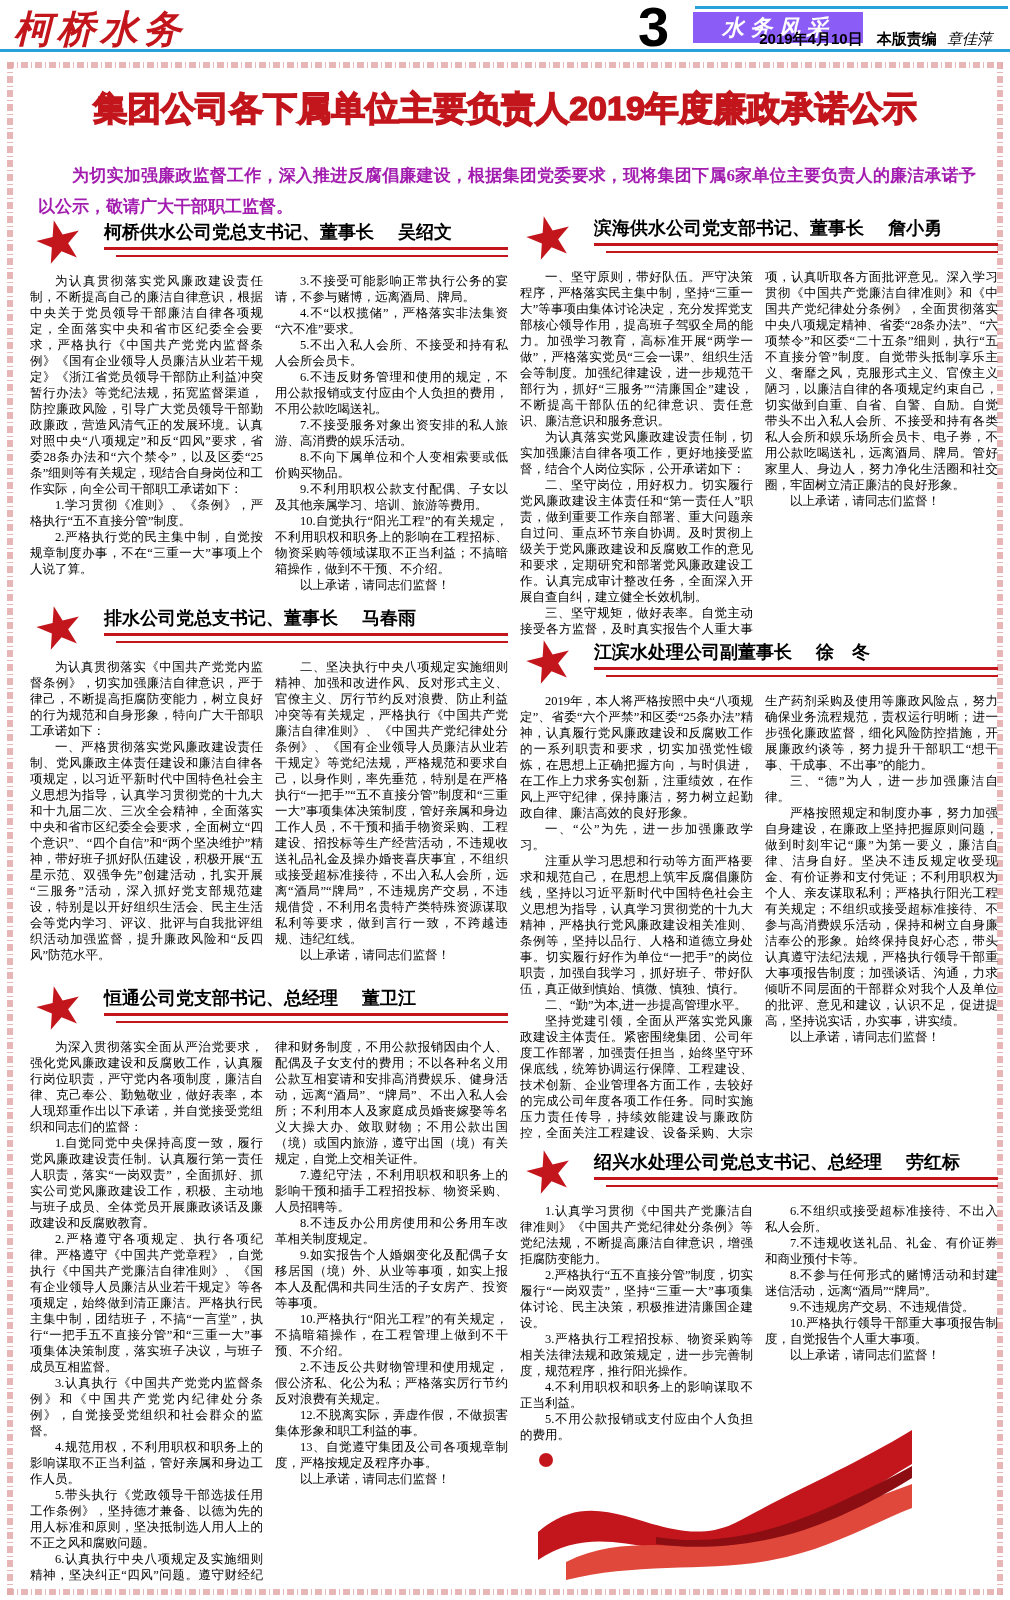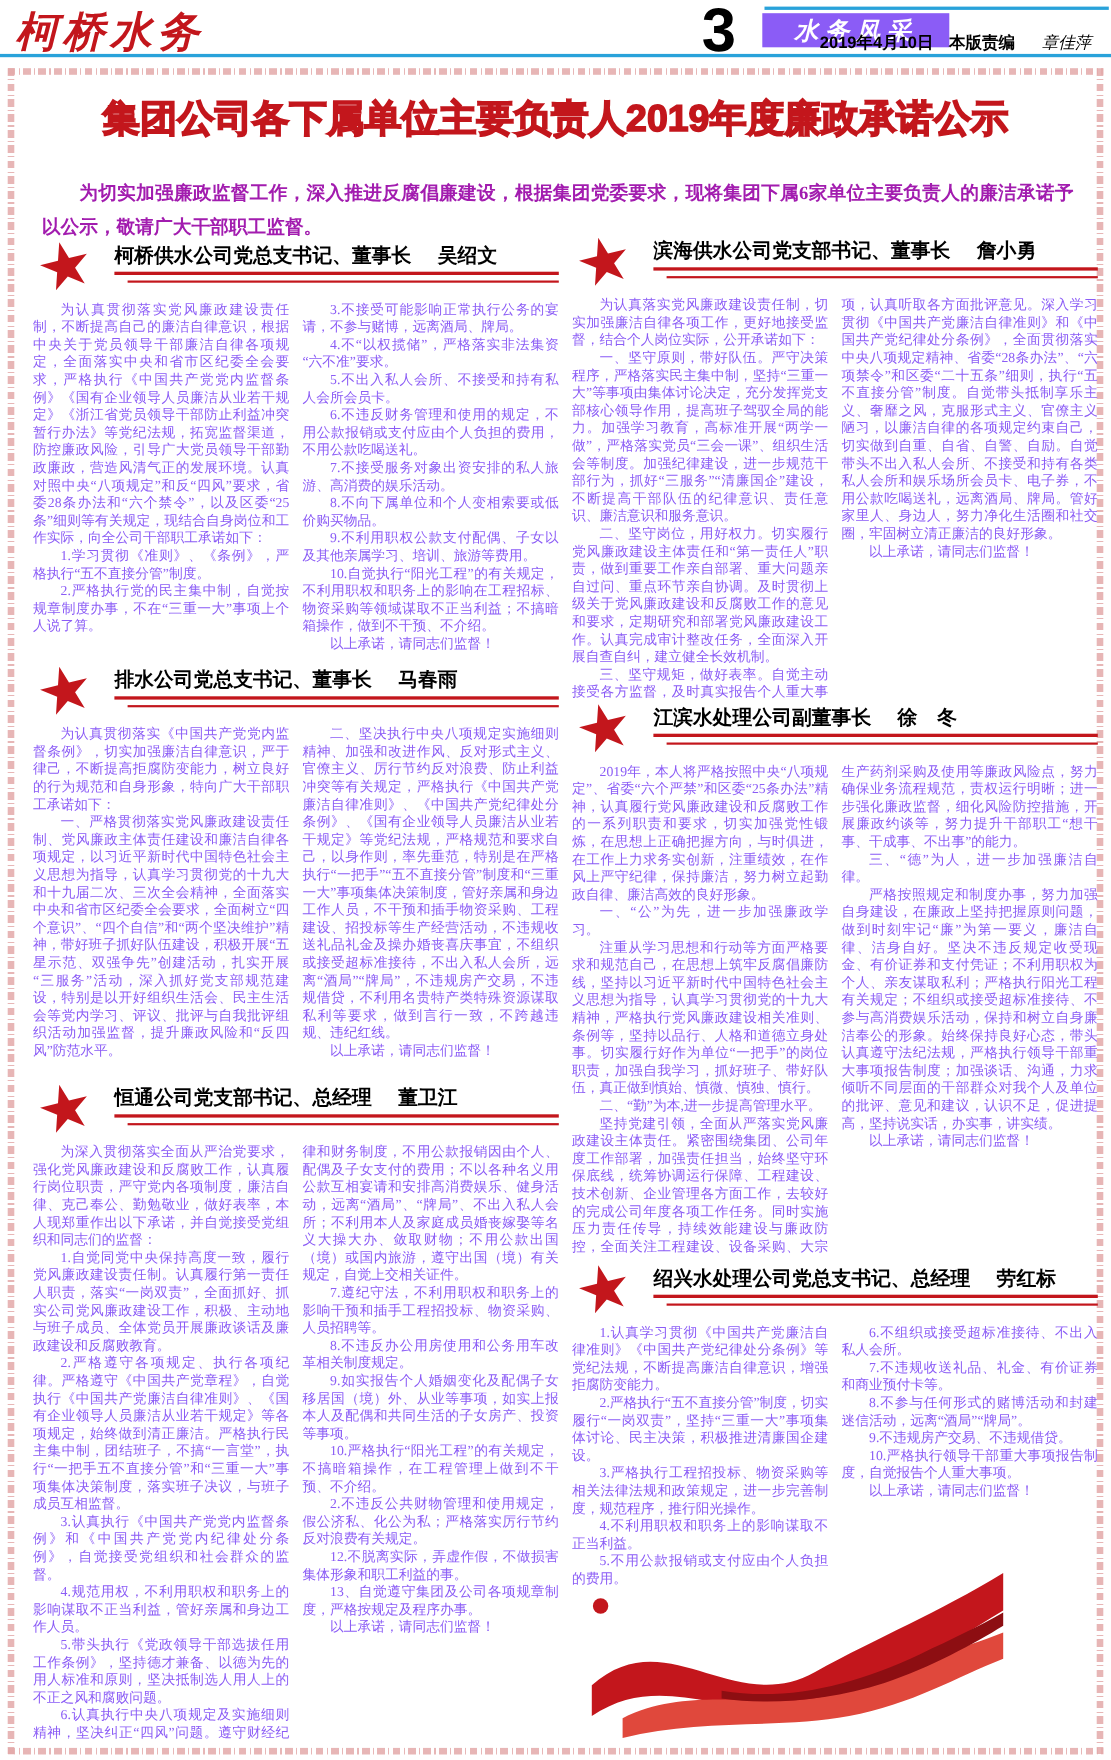--- a/index.html
+++ b/index.html
@@ -10,21 +10,21 @@
       font-style:italic;color:#c3161c;letter-spacing:5px;font-family:"Liberation Serif",serif;}
   .page-number{position:absolute;left:638px;top:-6px;font-size:56px;font-weight:900;
       color:#000;font-family:"Liberation Sans","DejaVu Sans",sans-serif;}
   .section-banner{position:absolute;left:693px;top:12px;width:170px;height:31px;background:#8b5cf6;
       color:#fff;font-style:italic;font-weight:bold;font-size:22px;letter-spacing:6px;
       display:flex;align-items:center;justify-content:center;font-family:"Liberation Serif",serif;}
   .blue-line-top{position:absolute;left:695px;top:6px;width:313px;height:3px;background:#29a2da;}
   .blue-line-main{position:absolute;left:0;top:49px;width:1010px;height:3px;background:#29a2da;}
   .dateline{position:absolute;right:18px;top:30px;font-size:15px;font-weight:bold;color:#000;
       font-family:"Liberation Sans","DejaVu Sans",sans-serif;}
-  .dateline .editor-name{font-weight:normal;font-style:italic;margin-left:20px;}
+  .dateline .editor-name{font-weight:normal;font-style:italic;margin-left:6px;}
   
   .strip{position:absolute;opacity:.85;}
   .strip.h{height:6px;background:repeating-linear-gradient(90deg,#e3a9a9 0 7px,#fff 7px 10px,#e3a9a9 10px 11px,#fff 11px 14px);}
   .strip.v{width:6px;background:repeating-linear-gradient(0deg,#e3a9a9 0 7px,#fff 7px 10px,#e3a9a9 10px 11px,#fff 11px 14px);}
   
   .headline{position:absolute;left:28px;top:86px;width:954px;text-align:center;color:#c3161c;
       font-size:34px;line-height:1.35;font-weight:900;letter-spacing:0px;
       font-family:"Liberation Sans","DejaVu Sans",sans-serif;-webkit-text-stroke:1.5px #c3161c;}
   .intro{position:absolute;left:38px;top:160px;width:938px;font-size:17px;line-height:1.85;
       font-weight:600;text-align:justify;text-indent:2em;color:#a21caf;}
@@ -32,21 +32,21 @@
   .promise-section{position:absolute;width:478px;}
   .sec-header{position:relative;padding-left:74px;min-height:46px;}
   .star-icon{position:absolute;left:4px;top:-4px;font-size:50px;line-height:1;color:#c3161c;
       transform:rotate(-14deg);}
   .sec-title{font-size:18px;font-weight:bold;color:#000;white-space:nowrap;
       font-family:"Liberation Sans","DejaVu Sans",sans-serif;}
   .sec-title .leader-name{margin-left:24px;}
   .rule1{height:3px;background:#c3161c;margin-top:3px;}
   .rule2{height:2px;background:#c3161c;margin-top:5px;margin-left:12px;}
   .sec-body{margin-top:7px;column-count:2;column-gap:12px;column-fill:auto;overflow:hidden;
-      text-align:justify;font-size:12.5px;line-height:16px;color:#8b5cf6;}
+      text-align:justify;font-size:12.5px;line-height:16px;color:#000000;}
   .sec-body p{margin:0;text-indent:2em;}
   
   .ribbon{position:absolute;left:536px;top:1412px;width:378px;height:185px;}
 </style>
 </head>
 <body>
 
 <div id="page">
 
   <div class="masthead-logo">柯桥水务</div>
@@ -96,22 +96,22 @@
   <section class="promise-section" style="left:520px;top:216px;">
     <div class="sec-header">
       <span class="star-icon">★</span>
       <div class="sec-title">
         <span>滨海供水公司党支部书记、董事长</span><span class="leader-name">詹小勇</span>
       </div>
       <div class="rule1"></div>
       <div class="rule2"></div>
     </div>
     <div class="sec-body" style="height:372px;">
+        <p>一、坚守原则，带好队伍。严守决策程序，严格落实民主集中制，坚持“三重一大”等事项由集体讨论决定，充分发挥党支部核心领导作用，提高班子驾驭全局的能力。加强学习教育，高标准开展“两学一做”，严格落实党员“三会一课”、组织生活会等制度。加强纪律建设，进一步规范干部行为，抓好“三服务”“清廉国企”建设，不断提高干部队伍的纪律意识、责任意识、廉洁意识和服务意识。</p>
         <p>为认真落实党风廉政建设责任制，切实加强廉洁自律各项工作，更好地接受监督，结合个人岗位实际，公开承诺如下：</p>
-        <p>一、坚守原则，带好队伍。严守决策程序，严格落实民主集中制，坚持“三重一大”等事项由集体讨论决定，充分发挥党支部核心领导作用，提高班子驾驭全局的能力。加强学习教育，高标准开展“两学一做”，严格落实党员“三会一课”、组织生活会等制度。加强纪律建设，进一步规范干部行为，抓好“三服务”“清廉国企”建设，不断提高干部队伍的纪律意识、责任意识、廉洁意识和服务意识。</p>
         <p>二、坚守岗位，用好权力。切实履行党风廉政建设主体责任和“第一责任人”职责，做到重要工作亲自部署、重大问题亲自过问、重点环节亲自协调。及时贯彻上级关于党风廉政建设和反腐败工作的意见和要求，定期研究和部署党风廉政建设工作。认真完成审计整改任务，全面深入开展自查自纠，建立健全长效机制。</p>
         <p>三、坚守规矩，做好表率。自觉主动接受各方监督，及时真实报告个人重大事项，认真听取各方面批评意见。深入学习贯彻《中国共产党廉洁自律准则》和《中国共产党纪律处分条例》，全面贯彻落实中央八项规定精神、省委“28条办法”、“六项禁令”和区委“二十五条”细则，执行“五不直接分管”制度。自觉带头抵制享乐主义、奢靡之风，克服形式主义、官僚主义陋习，以廉洁自律的各项规定约束自己，切实做到自重、自省、自警、自励。自觉带头不出入私人会所、不接受和持有各类私人会所和娱乐场所会员卡、电子券，不用公款吃喝送礼，远离酒局、牌局。管好家里人、身边人，努力净化生活圈和社交圈，牢固树立清正廉洁的良好形象。</p>
         <p>以上承诺，请同志们监督！</p>
       </div>
   </section>
 
   <section class="promise-section" style="left:30px;top:606px;">
     <div class="sec-header">
       <span class="star-icon">★</span>
       <div class="sec-title">

